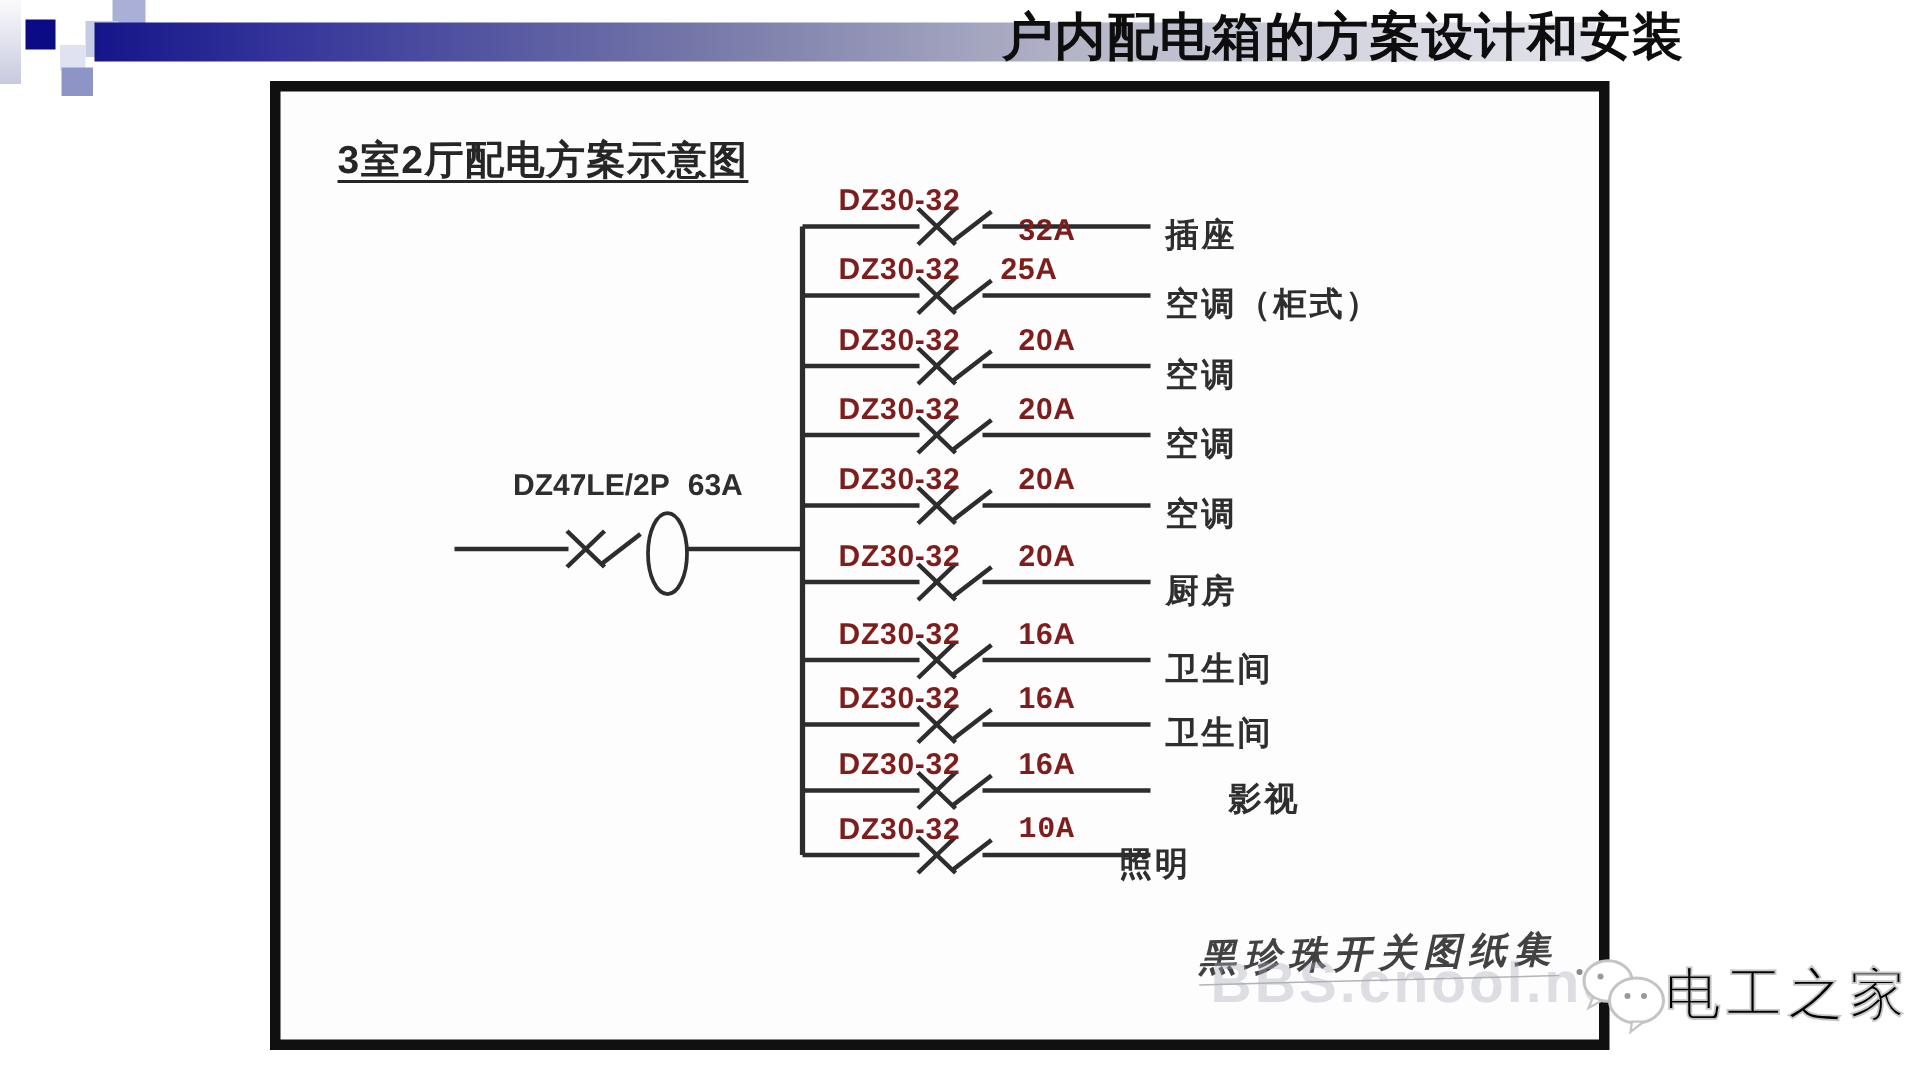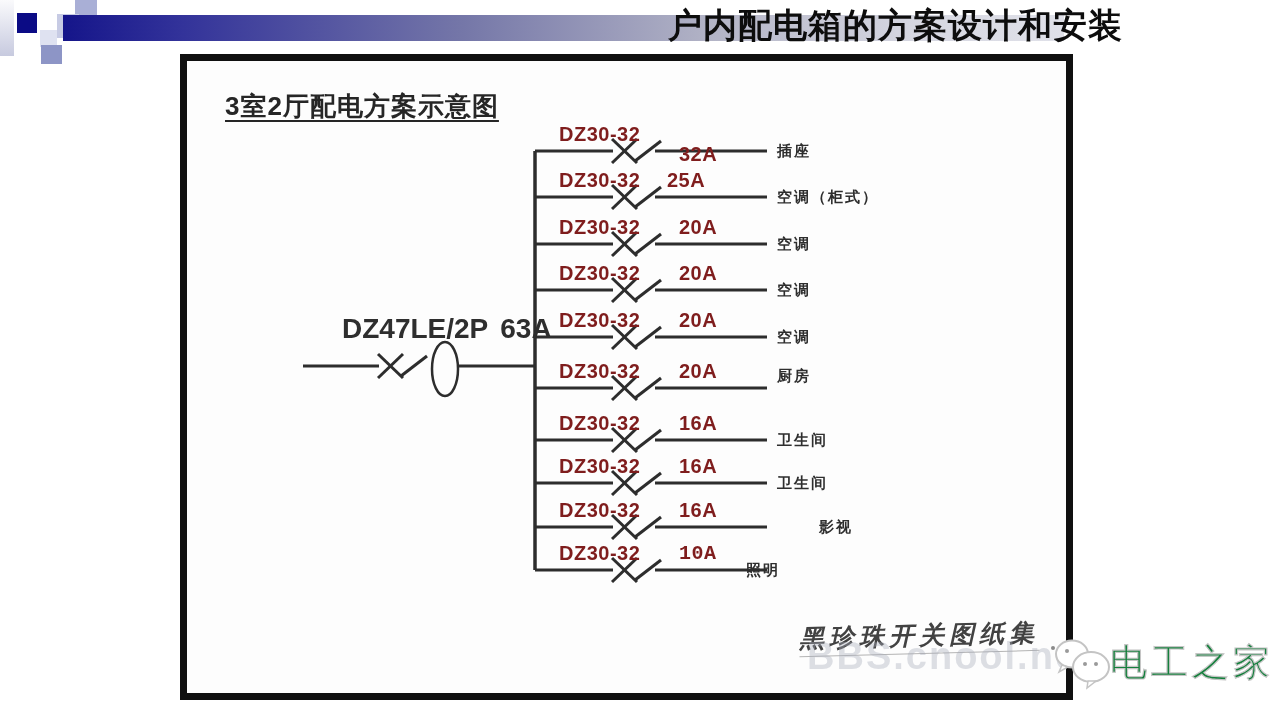--- a/index.html
+++ b/index.html
@@ -25,37 +25,37 @@
   
   .diagram-box { position:absolute; left:180px; top:54px; width:893px; height:646px;
                  border:7px solid #101010; background:#fdfdfd; overflow:hidden; }
   .diagram-title { position:absolute; left:38px; top:28px; font-size:26px; font-weight:bold;
                    color:#262626; letter-spacing:1px; text-decoration:underline;
                    text-underline-offset:5px; white-space:nowrap; }
   #circuit-svg { position:absolute; left:0; top:0; }
   #labels-layer { position:absolute; left:0; top:0; width:100%; height:100%; }
   .ckt-model, .ckt-amp { position:absolute; font-size:20px; font-weight:bold;
                          color:#7f1d1d; letter-spacing:0.5px; white-space:nowrap; }
-  .ckt-name { position:absolute; font-size:15px; font-weight:bold; color:#2e2e2e;
+  .ckt-name { position:absolute; font-size:22px; font-weight:bold; color:#2e2e2e;
               letter-spacing:2px; white-space:nowrap; }
-  .main-breaker-label { position:absolute; left:155px; top:252px; font-size:28px;
+  .main-breaker-label { position:absolute; left:155px; top:252px; font-size:20px;
                         font-weight:bold; color:#2e2e2e; white-space:nowrap; }
   .main-breaker-label .gap { display:inline-block; width:12px; }
   .signature { position:absolute; left:612px; top:558px; font-family:"DejaVu Serif", serif;
                font-style:italic; font-weight:bold; font-size:25px; color:#424242;
                letter-spacing:5px; transform:rotate(-1.5deg); white-space:nowrap;
                border-bottom:1px solid rgba(90,90,90,0.45); padding-bottom:1px; }
   .bbs-watermark { position:absolute; left:620px; top:574px; font-size:38px; font-weight:bold;
                    color:#a8adbb; opacity:0.38; letter-spacing:2px; white-space:nowrap; }
 
   
   .site-badge { position:absolute; left:1048px; top:634px; display:flex;
                 align-items:center; }
   .site-badge .mascot { width:62px; height:58px; }
-  .site-name { font-size:37px; letter-spacing:4px; color:#15803d; white-space:nowrap;
+  .site-name { font-size:37px; letter-spacing:4px; color:#000000; white-space:nowrap;
                -webkit-text-stroke:1.2px #c5c5c5; }
 </style>
 </head>
 <body>
 
 <div class="slide">
 
   <div class="deco-strip"></div>
   <div class="deco-sq sq-navy"></div>
   <div class="deco-sq sq-a"></div>
@@ -139,21 +139,21 @@
         <div class="ckt-amp" style="left: 492px; top: 155px;">20A</div>
         <div class="ckt-name" style="left: 590px; top: 174px;">空调</div>
         <div class="ckt-model" style="left: 372px; top: 201px;">DZ30-32</div>
         <div class="ckt-amp" style="left: 492px; top: 201px;">20A</div>
         <div class="ckt-name" style="left: 590px; top: 220px;">空调</div>
         <div class="ckt-model" style="left: 372px; top: 248px;">DZ30-32</div>
         <div class="ckt-amp" style="left: 492px; top: 248px;">20A</div>
         <div class="ckt-name" style="left: 590px; top: 267px;">空调</div>
         <div class="ckt-model" style="left: 372px; top: 299px;">DZ30-32</div>
         <div class="ckt-amp" style="left: 492px; top: 299px;">20A</div>
-        <div class="ckt-name" style="left: 590px; top: 306px;">厨房</div>
+        <div class="ckt-name" style="left: 590px; top: 318px;">厨房</div>
         <div class="ckt-model" style="left: 372px; top: 351px;">DZ30-32</div>
         <div class="ckt-amp" style="left: 492px; top: 351px;">16A</div>
         <div class="ckt-name" style="left: 590px; top: 370px;">卫生间</div>
         <div class="ckt-model" style="left: 372px; top: 394px;">DZ30-32</div>
         <div class="ckt-amp" style="left: 492px; top: 394px;">16A</div>
         <div class="ckt-name" style="left: 590px; top: 413px;">卫生间</div>
         <div class="ckt-model" style="left: 372px; top: 438px;">DZ30-32</div>
         <div class="ckt-amp" style="left: 492px; top: 438px;">16A</div>
         <div class="ckt-name" style="left: 590px; top: 457px; margin-left: 42px;">影视</div>
         <div class="ckt-model" style="left: 372px; top: 481px;">DZ30-32</div>

